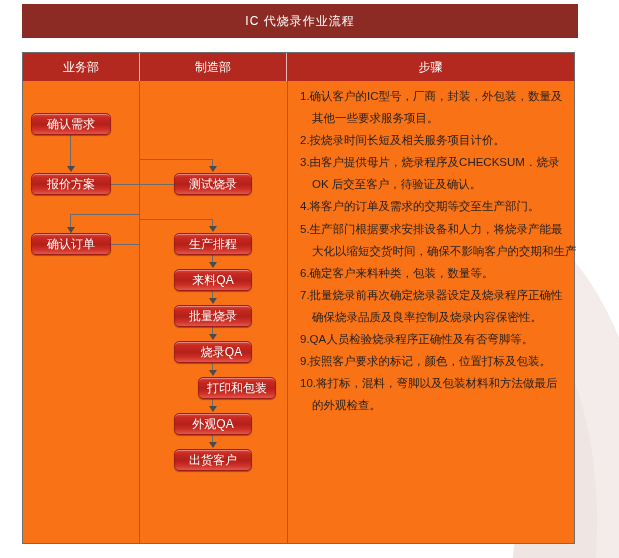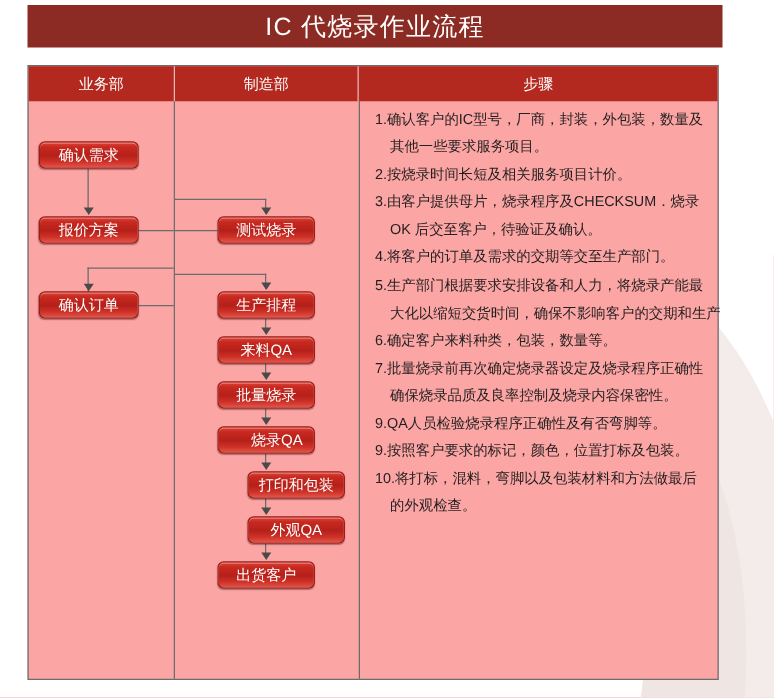--- a/index.html
+++ b/index.html
@@ -42,36 +42,36 @@
     width: 556px;
     height: 34px;
     background: #8c2b24;
     color: #ffffff;
     display: flex;
     align-items: center;
     justify-content: center;
     z-index: 3;
   }
   .title-text {
-    font-size: 20px;
+    font-size: 12px;
     letter-spacing: 1px;
     color: #ffffff;
     font-weight: normal;
   }
 
   
   .table {
     position: absolute;
     left: 22px;
     top: 52px;
     width: 553px;
     height: 492px;
     border: 1px solid #6d6d6d;
     box-sizing: border-box;
-    background: #fca5a5;
+    background: #f97316;
     z-index: 2;
   }
   .thead {
     position: absolute;
     left: 0; top: 0;
     width: 100%;
     height: 28px;
     background: #b4291f;
     display: flex;
     box-sizing: border-box;
@@ -199,21 +199,21 @@
         <div class="conn h" style="left:88px; top:163px; width:28px;"></div>
       </div>
 
       <div class="tcol2">
         <div class="fbox" style="left:34px; top:92px; width:78px;">测试烧录</div>
         <div class="fbox" style="left:34px; top:152px; width:78px;">生产排程</div>
         <div class="fbox" style="left:34px; top:188px; width:78px;">来料QA</div>
         <div class="fbox" style="left:34px; top:224px; width:78px;">批量烧录</div>
         <div class="fbox" style="left:34px; top:260px; width:78px;padding-left:17px;">烧录QA</div>
         <div class="fbox" style="left:34px; top:296px; width:78px;margin-left:24px;">打印和包装</div>
-        <div class="fbox" style="left:34px; top:332px; width:78px;margin-left:24px;">外观QA</div>
+        <div class="fbox" style="left:34px; top:332px; width:78px;">外观QA</div>
         <div class="fbox" style="left:34px; top:368px; width:78px;">出货客户</div>
 
         <div class="conn h" style="left:0px; top:78px; width:73px;"></div>
         <div class="conn v" style="left:72px; top:78px; height:12px;"></div>
         <div class="arrowhead" style="left:69px; top:85px;"></div>
 
         <div class="conn h" style="left:0px; top:103px; width:34px;"></div>
 
         <div class="conn h" style="left:0px; top:138px; width:73px;"></div>
         <div class="conn v" style="left:72px; top:138px; height:12px;"></div>

